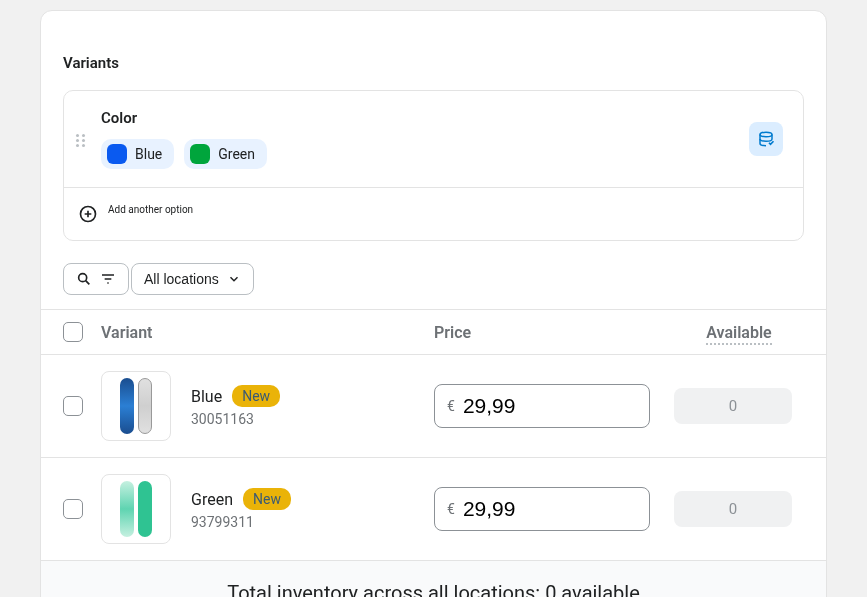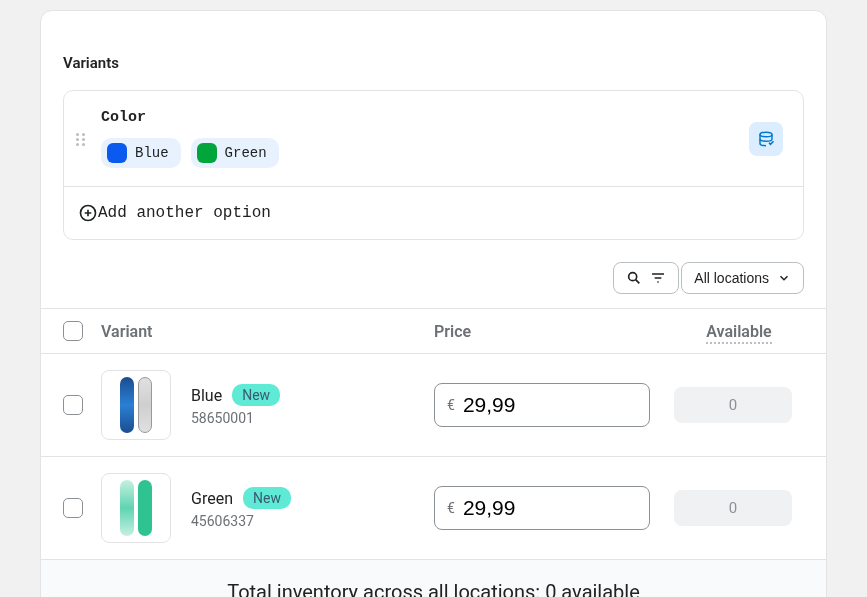--- a/index.html
+++ b/index.html
@@ -20,21 +20,20 @@
       padding: 20px 22px 18px 22px;
       font-weight: 650;
       font-size: 15px;
       margin-top: 23px;
     }
     .options-panel {
       margin: 0 22px;
       border: 1px solid #e3e3e3;
       border-radius: 10px;
       overflow: hidden;
-      font-family: Liberation Mono, monospace;
     }
     .option-row {
       display: flex;
       align-items: center;
       padding: 18px 20px 18px 12px;
       gap: 14px;
     }
     .drag-handle {
       color: #babfc3;
       display: flex;
@@ -79,36 +78,36 @@
       height: 34px;
       background: #dbedff;
       border-radius: 8px;
       display: flex;
       align-items: center;
       justify-content: center;
       color: #006fbb;
     }
     .add-option-row {
       display: flex;
-      align-items: center;
+      gap: 10px;
       padding: 16px 14px;
       border-top: 1px solid #e3e3e3;
       cursor: pointer;
-      font-size: 16px;
+      font-size: 10px;
     }
     .plus-icon {
       width: 20px;
       height: 20px;
       display: flex;
       align-items: center;
       justify-content: center;
     }
     .toolbar {
       display: flex;
-      justify-content: flex-end;
+      justify-content: flex-start;
       gap: 2px;
       padding: 22px 22px 14px 22px;
     }
     .btn {
       border: 1px solid #babfc3;
       background: #fff;
       border-radius: 8px;
       padding: 7px 12px;
       display: inline-flex;
       align-items: center;
@@ -172,21 +171,21 @@
       border-radius: 7px;
     }
     .board.blue1 { background: linear-gradient(180deg, #1a4d8f 0%, #2b7fd4 50%, #1a4d8f 100%); }
     .board.blue2 { background: linear-gradient(180deg, #e0e0e0 0%, #cfcfcf 50%, #e0e0e0 100%); border: 1px solid #999; }
     .board.green1 { background: linear-gradient(180deg, #c5f0e0 0%, #5fd4b1 50%, #c5f0e0 100%); }
     .board.green2 { background: linear-gradient(180deg, #2fc392 0%, #2fc392 100%); }
     .variant-info { display: flex; flex-direction: column; gap: 4px; }
     .variant-title-row { display: flex; align-items: center; gap: 10px; }
     .variant-name { font-size: 16px; }
     .badge {
-      background: #5eead4;
+      background: #eab308;
       color: #3b5a73;
       padding: 3px 10px;
       border-radius: 10px;
       font-size: 14px;
     }
     .sku { color: #6d7175; font-size: 14px; }
     .price-input {
       display: flex;
       align-items: center;
       border: 1px solid #8c9196;
@@ -310,21 +309,21 @@
       <div class="col-variant variant-cell">
         <div class="thumb">
           <span class="board blue1"></span>
             <span class="board blue2"></span>
         </div>
         <div class="variant-info">
           <div class="variant-title-row">
             <span class="variant-name">Blue</span>
             <span class="badge">New</span>
           </div>
-          <span class="sku">58650001</span>
+          <span class="sku">30051163</span>
         </div>
       </div>
       <div class="col-price">
         <div class="price-input">
           <span class="cur">€</span>
           <input type="text" value="29,99" style="">
         </div>
       </div>
       <div class="col-avail">
         <div class="avail-input">0</div>
@@ -338,21 +337,21 @@
       <div class="col-variant variant-cell">
         <div class="thumb">
           <span class="board green1"></span>
             <span class="board green2"></span>
         </div>
         <div class="variant-info">
           <div class="variant-title-row">
             <span class="variant-name">Green</span>
             <span class="badge">New</span>
           </div>
-          <span class="sku">45606337</span>
+          <span class="sku">93799311</span>
         </div>
       </div>
       <div class="col-price">
         <div class="price-input">
           <span class="cur">€</span>
           <input type="text" value="29,99" style="">
         </div>
       </div>
       <div class="col-avail">
         <div class="avail-input">0</div>

